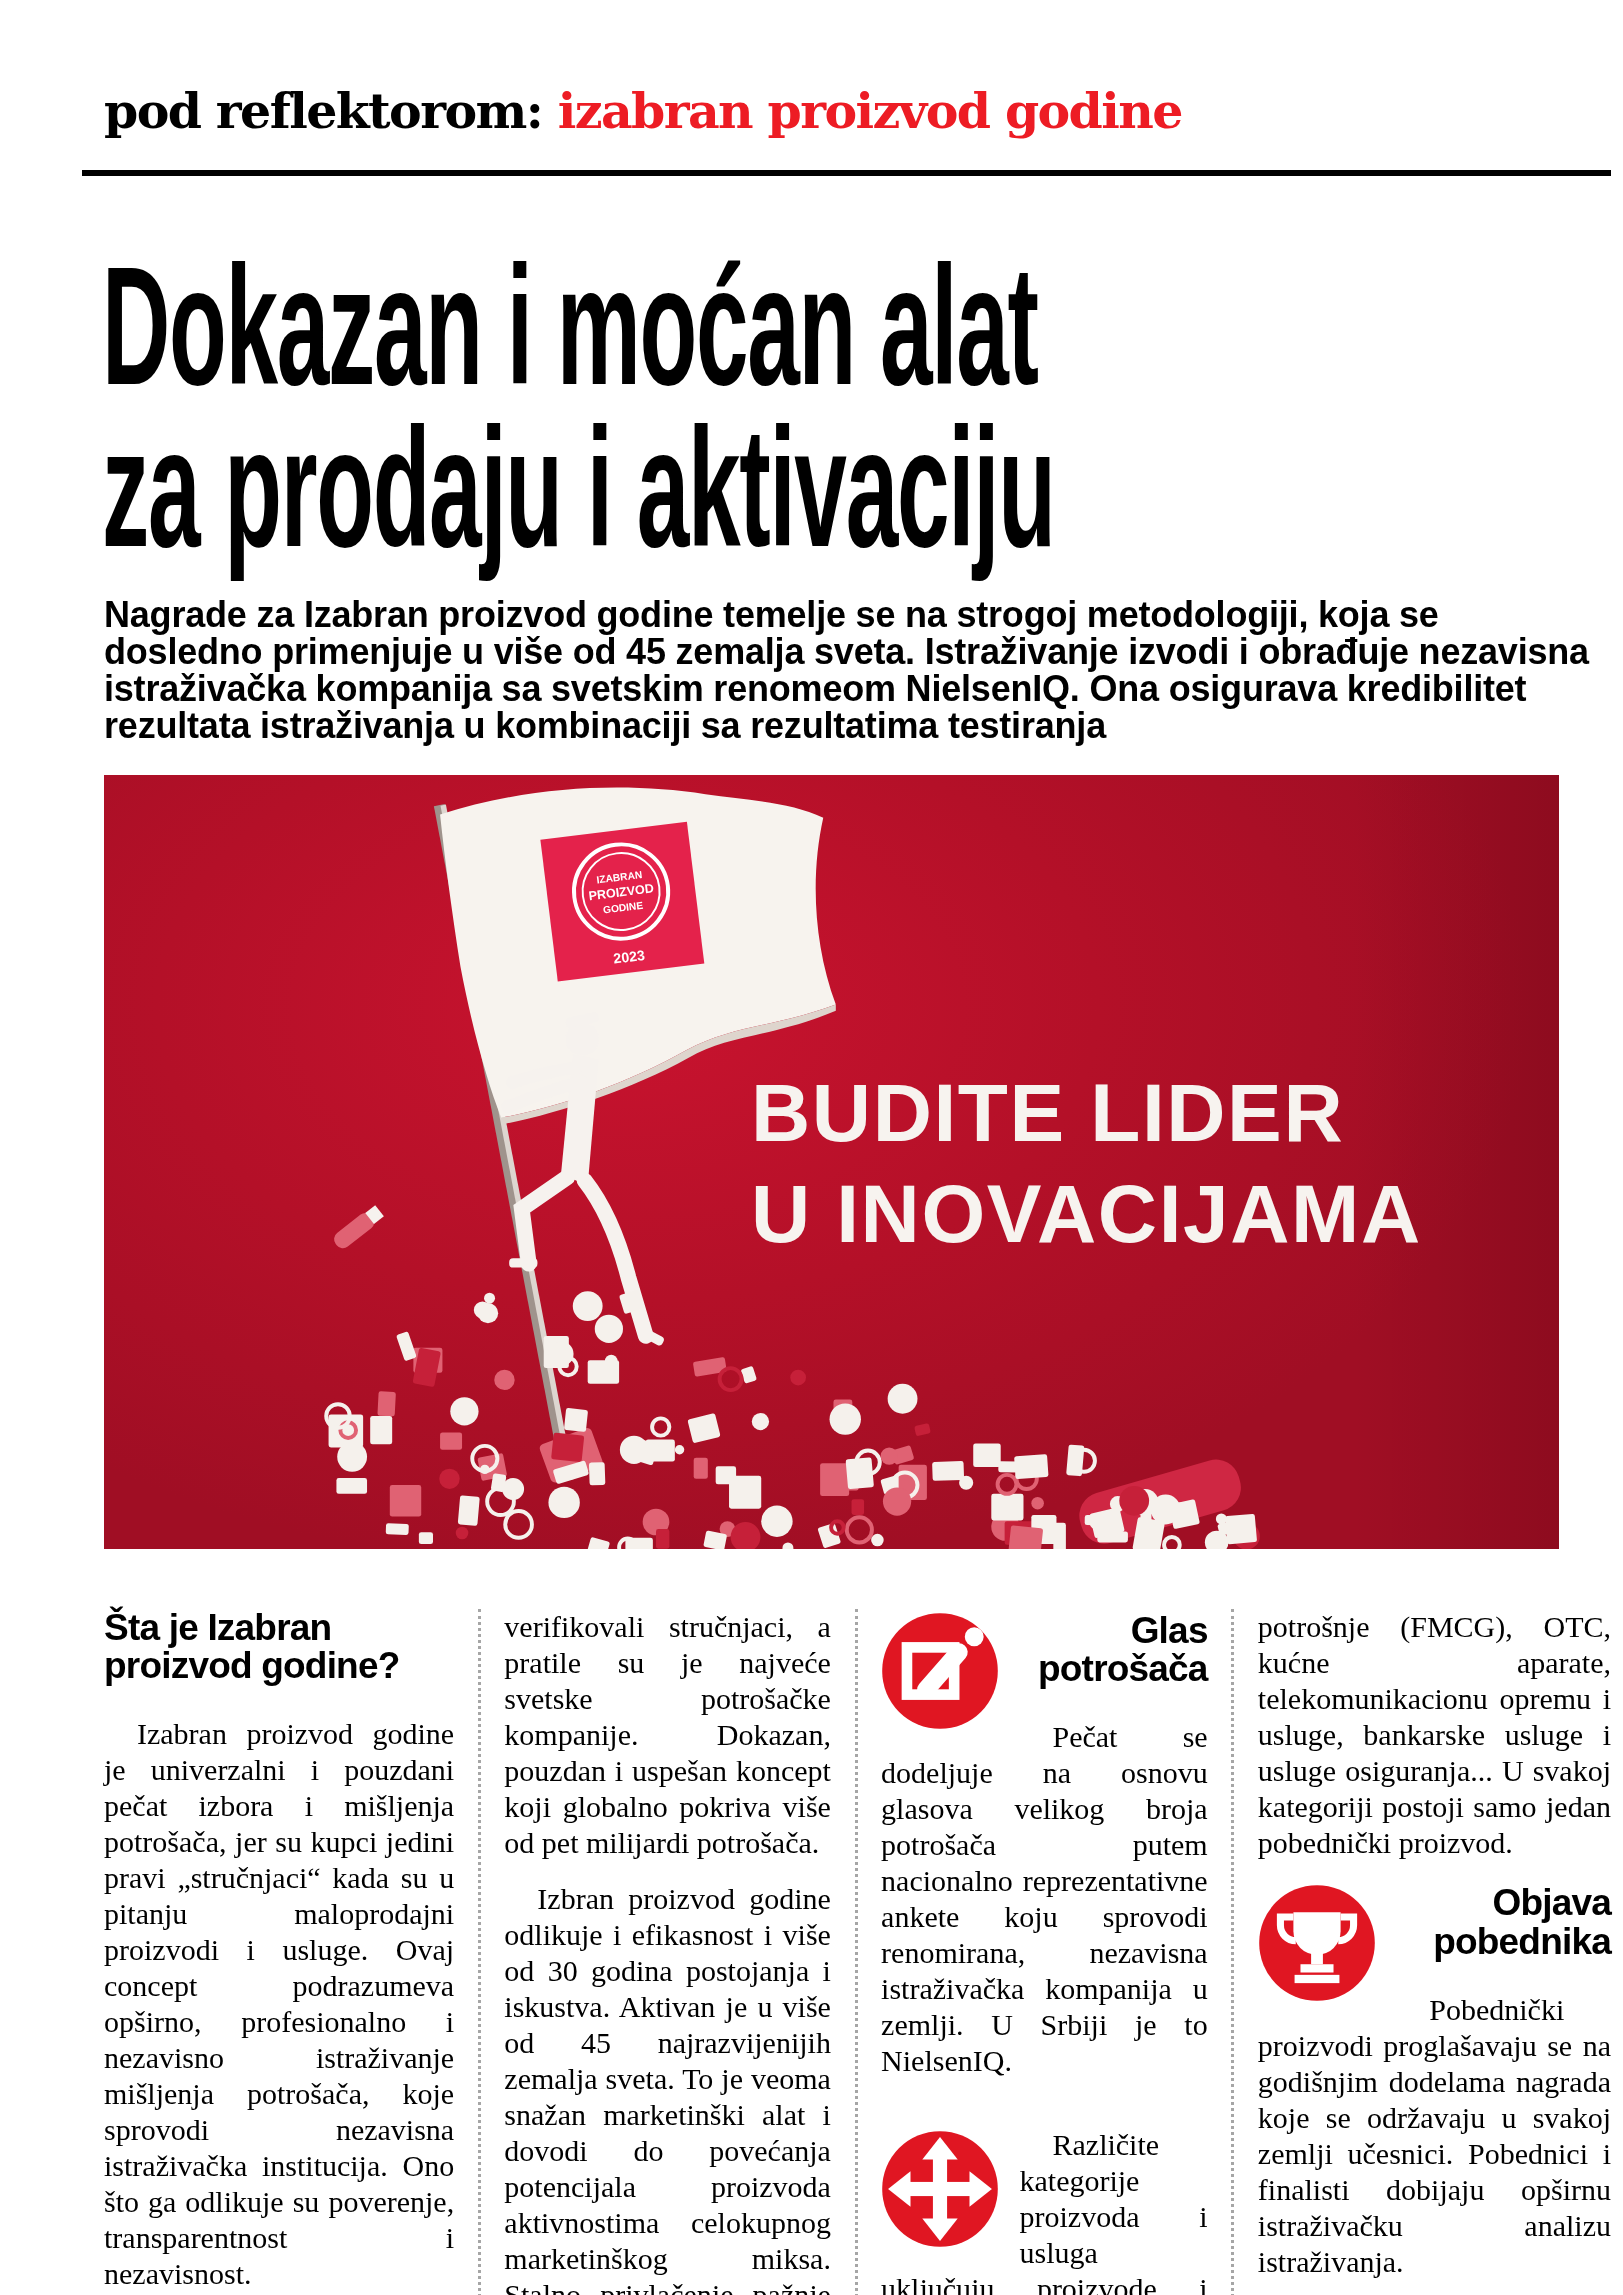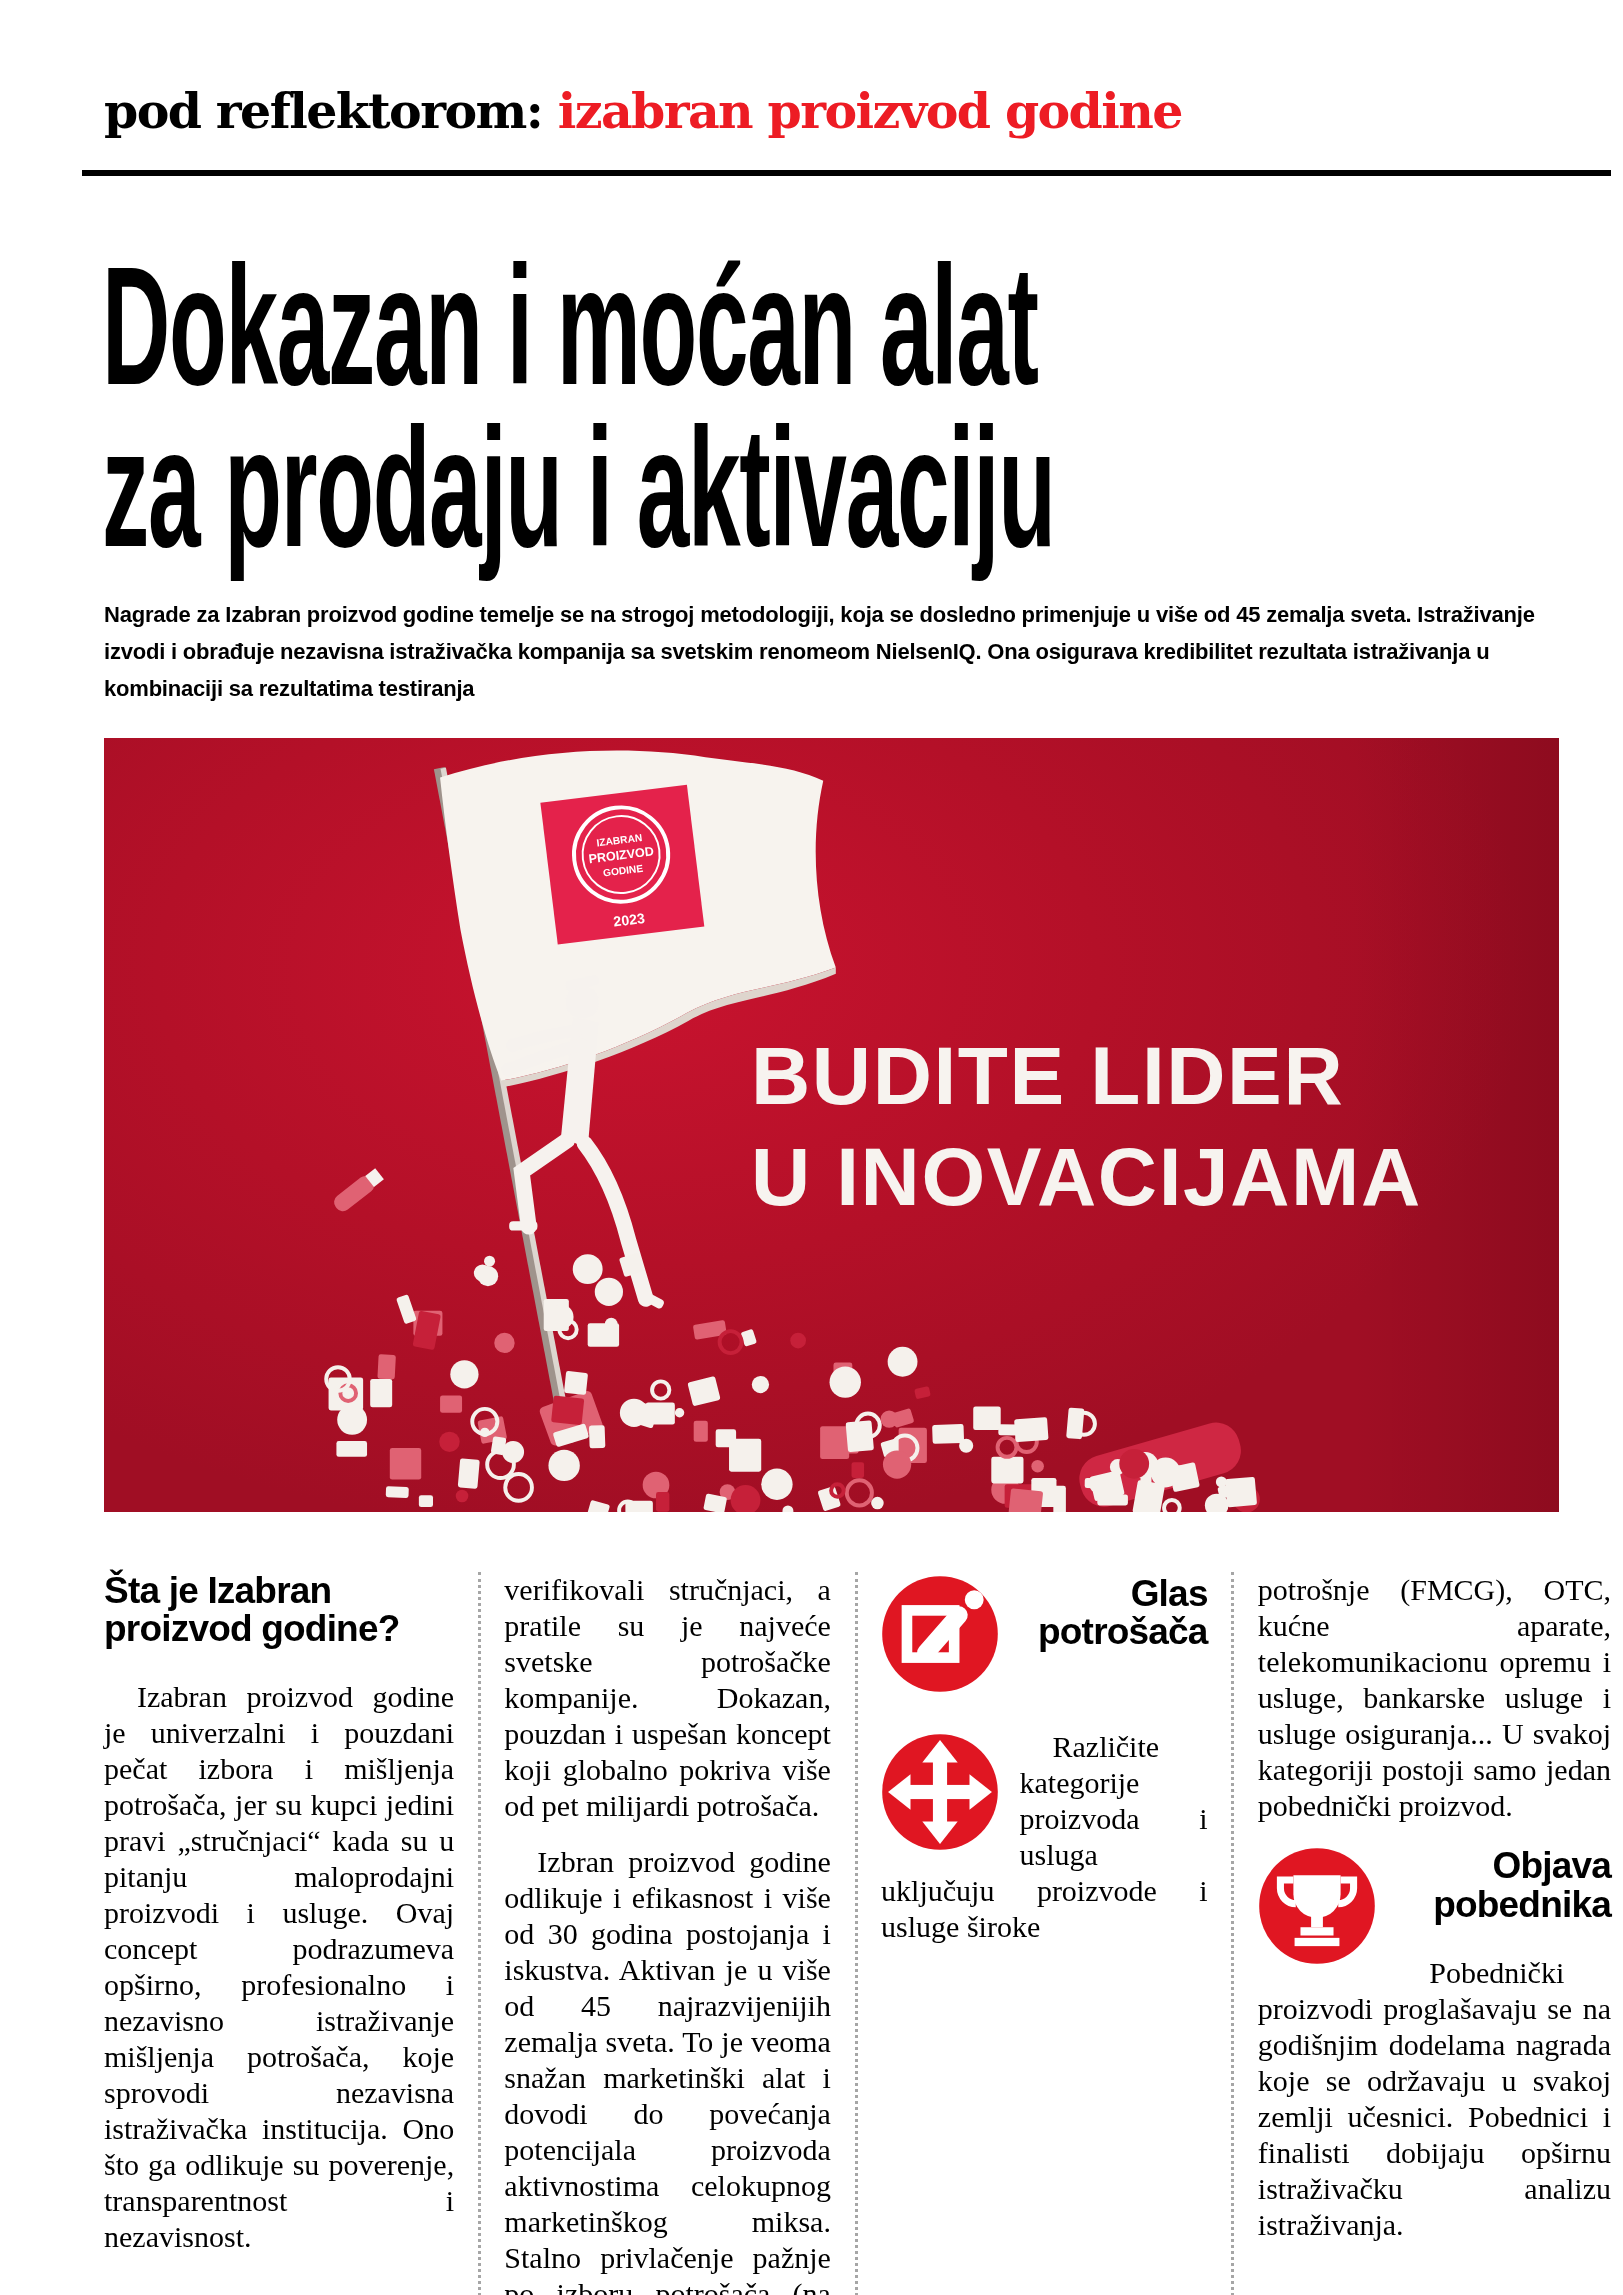--- a/index.html
+++ b/index.html
@@ -13,21 +13,21 @@
   .kicker .red{color:#ed1c24;}
   .rule{height:5.5px;background:#000;margin-top:30px;}
   .standfirst{margin:12.6px 0 0 22px;font-size:36px;font-weight:700;letter-spacing:-0.4px;white-space:nowrap;}
 
   
   .headline{margin:69px 0 0 20.4px;font-weight:700;font-size:169px;line-height:0.96;
             letter-spacing:-2.4px;transform:scaleX(0.56);transform-origin:left top;white-space:nowrap;}
   .headline span{display:block;}
 
   
-  .lead{margin:27px 0 0 22px;max-width:1492px;font-size:22px;line-height:37px;
+  .lead{margin:27px 0 0 22px;max-width:1492px;font-size:36px;line-height:37px;
         font-weight:700;letter-spacing:-0.2px;}
 
   
   .hero{position:relative;margin:31px 0 0 22px;width:1455px;height:774px;overflow:hidden;
         background:
           linear-gradient(to right, rgba(0,0,0,0) 86%, rgba(70,0,10,.20)),
           radial-gradient(903px 565px at 36% 30%, #c9132f 0%, #b41028 52%, #a00e24 100%);}
   .hero svg.scene{position:absolute;left:0;top:0;width:1455px;height:774px;}
   .hero-slogan{position:absolute;left:647px;top:287px;font-size:82px;line-height:101px;
                font-weight:700;color:#f7f3ef;letter-spacing:1.6px;white-space:nowrap;}
@@ -253,20 +253,21 @@
         <div class="section">
           <span class="sec-icon">
             <svg viewBox="0 0 100 100">
               <circle cx="50" cy="50" r="49" fill="#e01622"></circle>
               <rect x="22" y="30" width="40" height="40" fill="none" stroke="#fff" stroke-width="9"></rect>
               <line x1="38" y1="66" x2="66" y2="34" stroke="#fff" stroke-width="15" stroke-linecap="round"></line>
               <circle cx="79" cy="21" r="8" fill="#fff"></circle>
             </svg>
           </span>
           <h2 class="sec-h">Glas potrošača</h2>
+          <p>Pečat se dodeljuje na osnovu glasova velikog broja potrošača putem nacionalno reprezentativne ankete koju sprovodi renomirana, nezavisna istraživačka kompanija u zemlji. U Srbiji je to NielsenIQ.</p>
         </div>
         <div class="section">
           <span class="sec-icon">
             <svg viewBox="0 0 100 100">
               <circle cx="50" cy="50" r="49" fill="#e01622"></circle>
               <rect x="44" y="20" width="12" height="60" fill="#fff"></rect>
               <rect x="20" y="44" width="60" height="12" fill="#fff"></rect>
               <polygon points="50,6 35,25 65,25" fill="#fff"></polygon>
               <polygon points="50,94 35,75 65,75" fill="#fff"></polygon>
               <polygon points="6,50 25,35 25,65" fill="#fff"></polygon>

